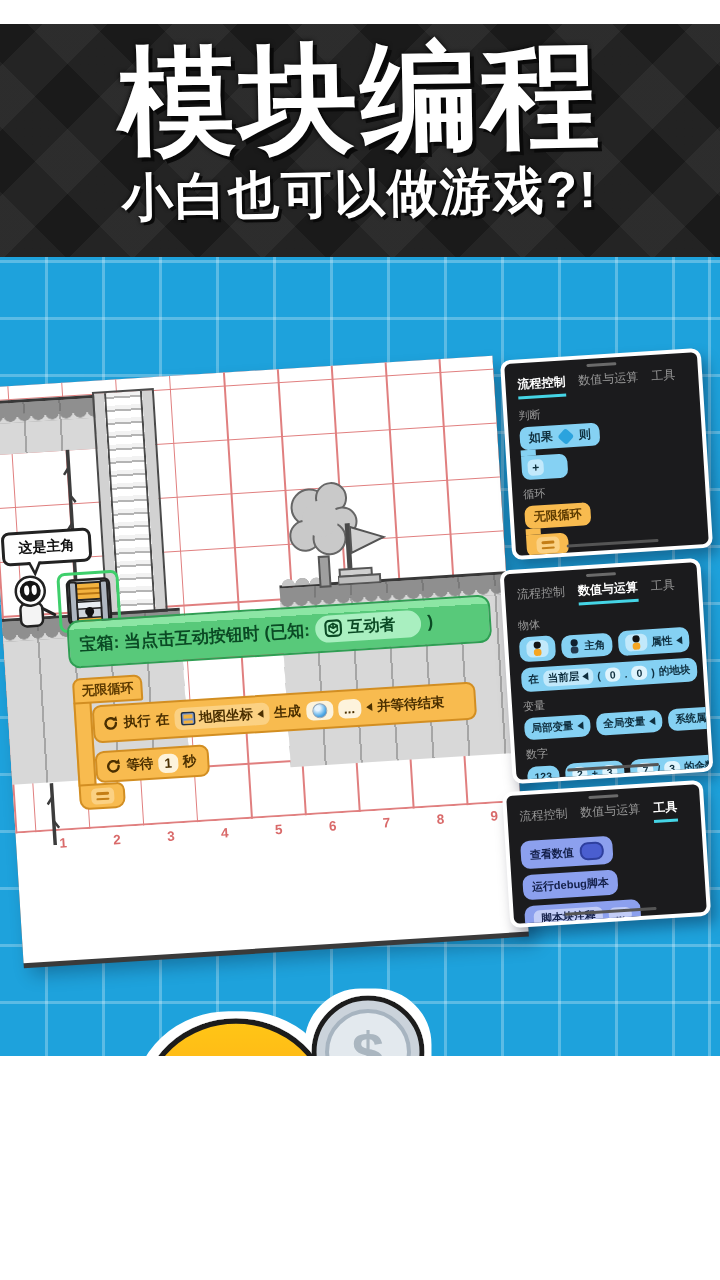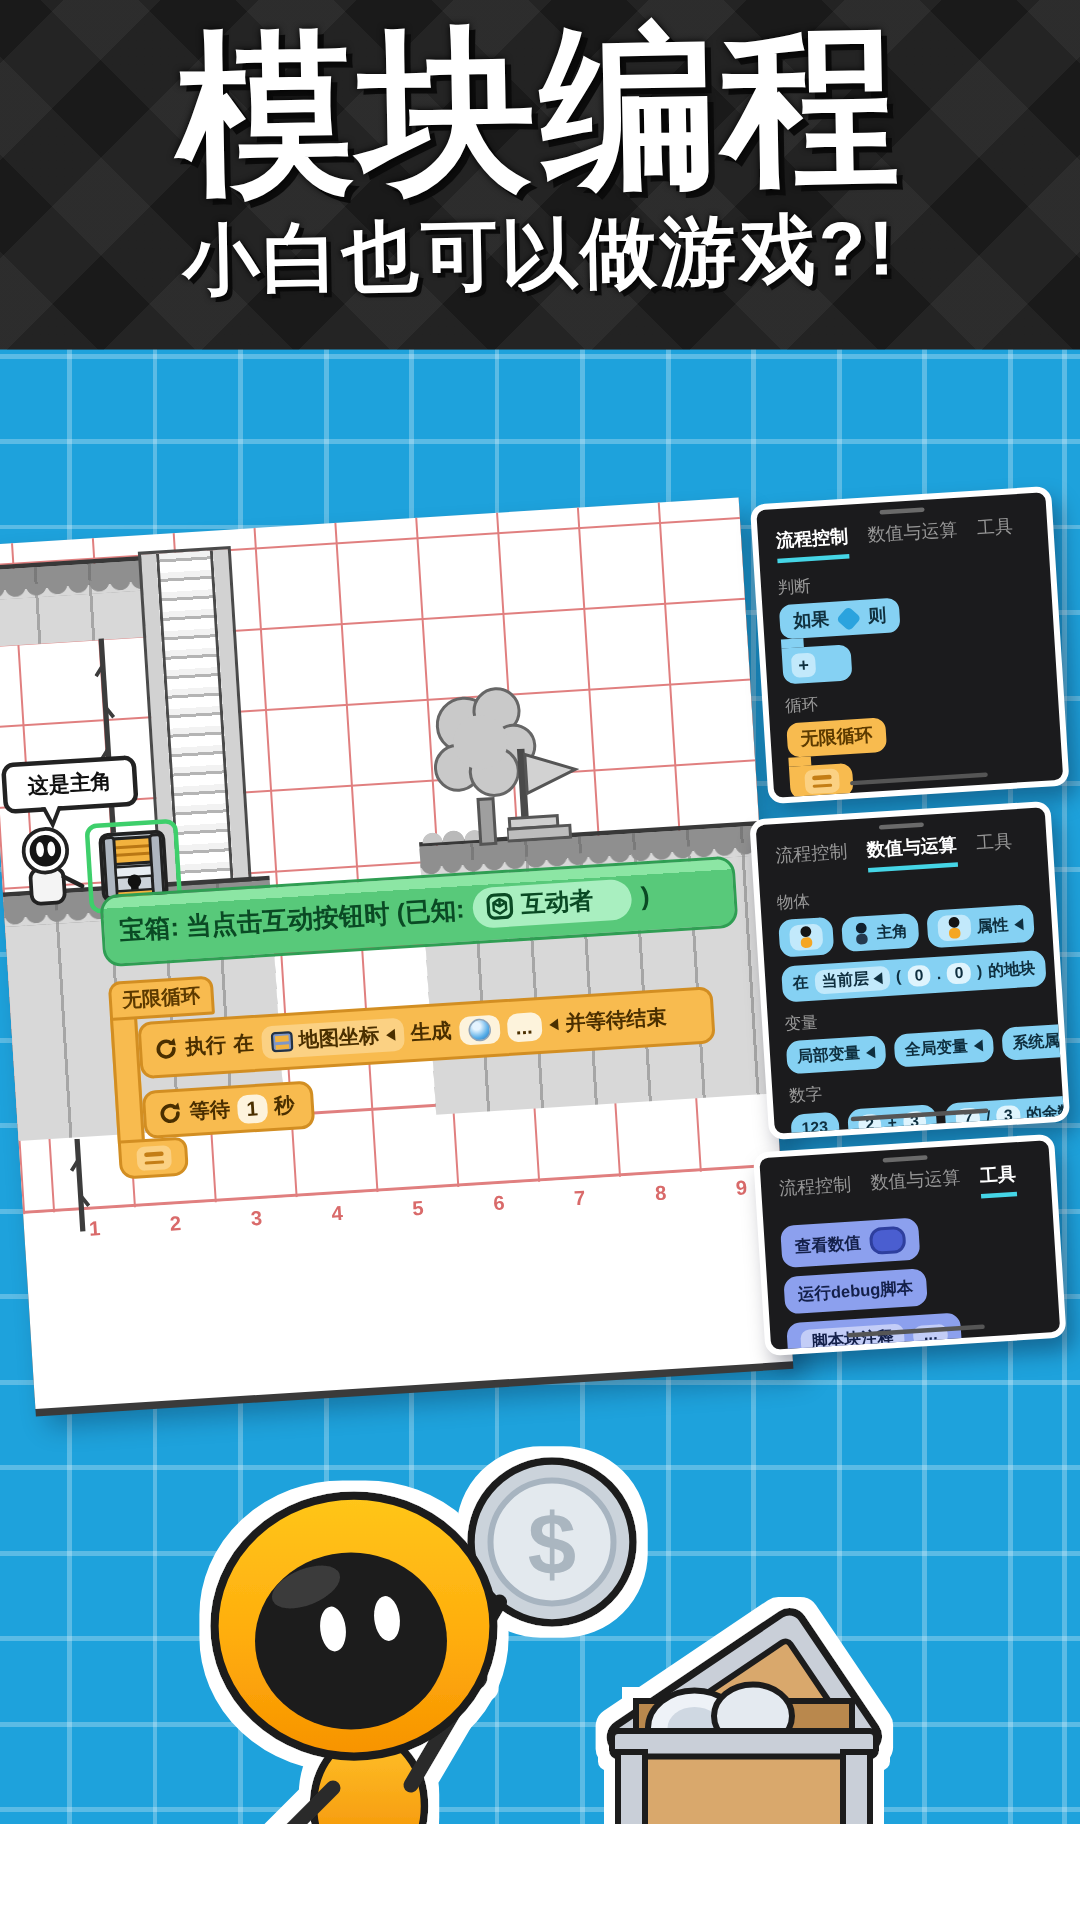--- a/index.html
+++ b/index.html
@@ -1,21 +1,21 @@
 <!DOCTYPE html>
 <html><head>
 <meta charset="utf-8">
 <style>
   html,body{margin:0;padding:0;}
   body{width:720px;height:1280px;overflow:hidden;font-family:"Liberation Sans","DejaVu Sans",sans-serif;}
-  .poster{position:relative;width:720px;height:1216px;overflow:hidden;background-color:#1EA2DC;
+  .poster{position:relative;width:720px;height:1032px;overflow:hidden;background-color:#1EA2DC;
     background-image:
       repeating-linear-gradient(to right, rgba(255,255,255,.27) 0 3px, transparent 3px 57px),
       repeating-linear-gradient(to bottom, rgba(255,255,255,.27) 0 3px, transparent 3px 57px);
-    background-position:-12px 8px;}
+    background-position:-12px 8px;margin-top:24px;}
 
   
   .hdr{position:absolute;top:0;left:0;width:720px;height:233px;background-color:#242424;z-index:20;
     background-image:
       repeating-linear-gradient(45deg, rgba(255,255,255,.04) 0 46px, transparent 46px 92px),
       repeating-linear-gradient(-45deg, rgba(0,0,0,.28) 0 46px, transparent 46px 92px);
     color:#fff;text-align:center;}
   .hdr .title{margin-top:8px;font-size:118px;line-height:1.12;font-weight:900;letter-spacing:3px;
     text-shadow:0 0 5px #000,4px 4px 0 #0c0c0c;transform:rotate(-1deg);}
   .hdr .subtitle{font-size:51px;font-weight:900;letter-spacing:2px;margin-top:-4px;

